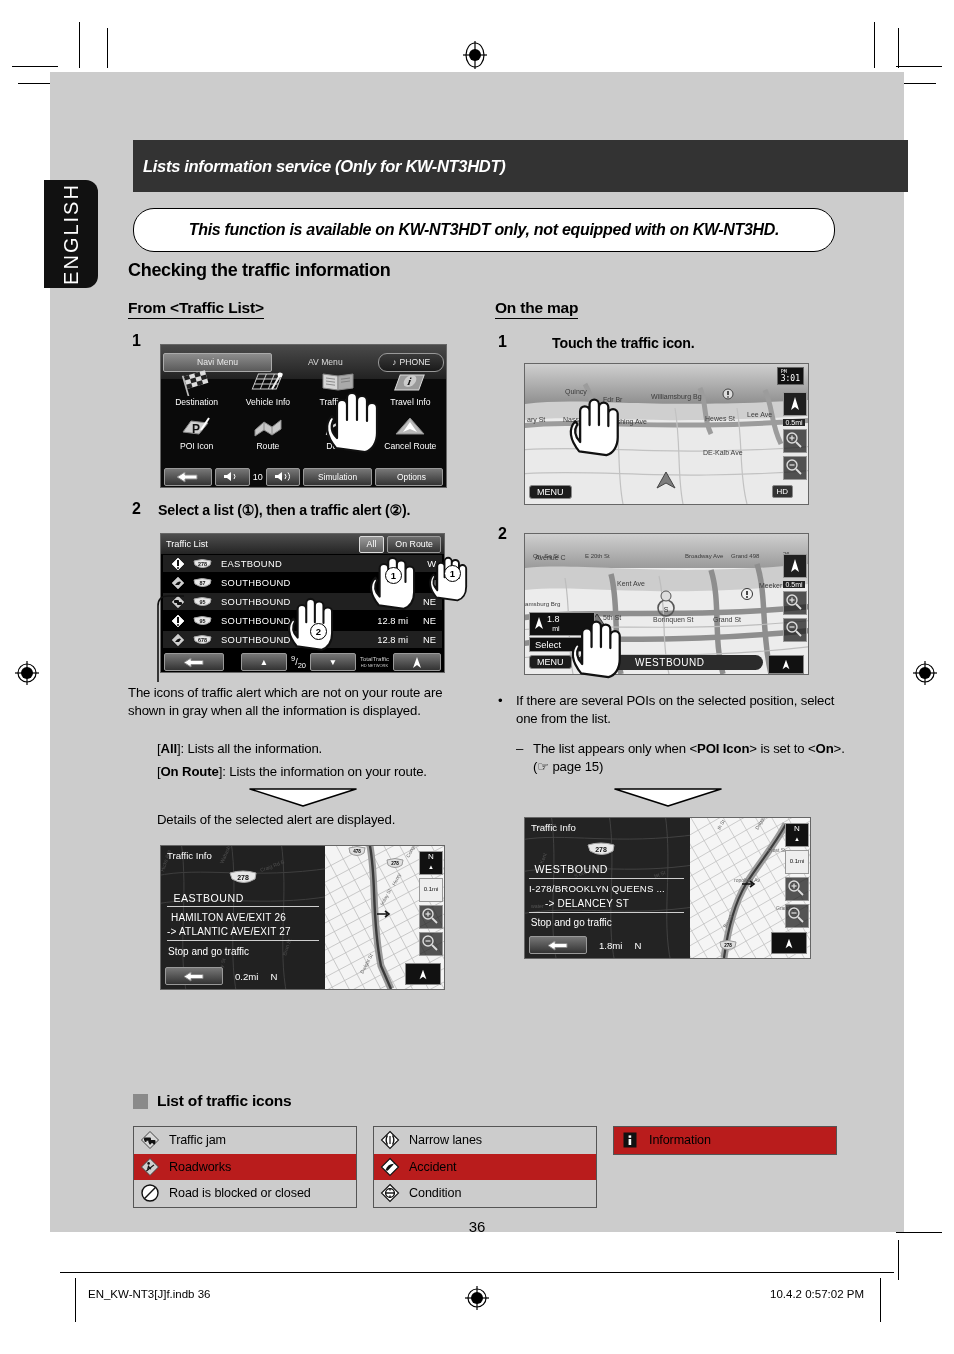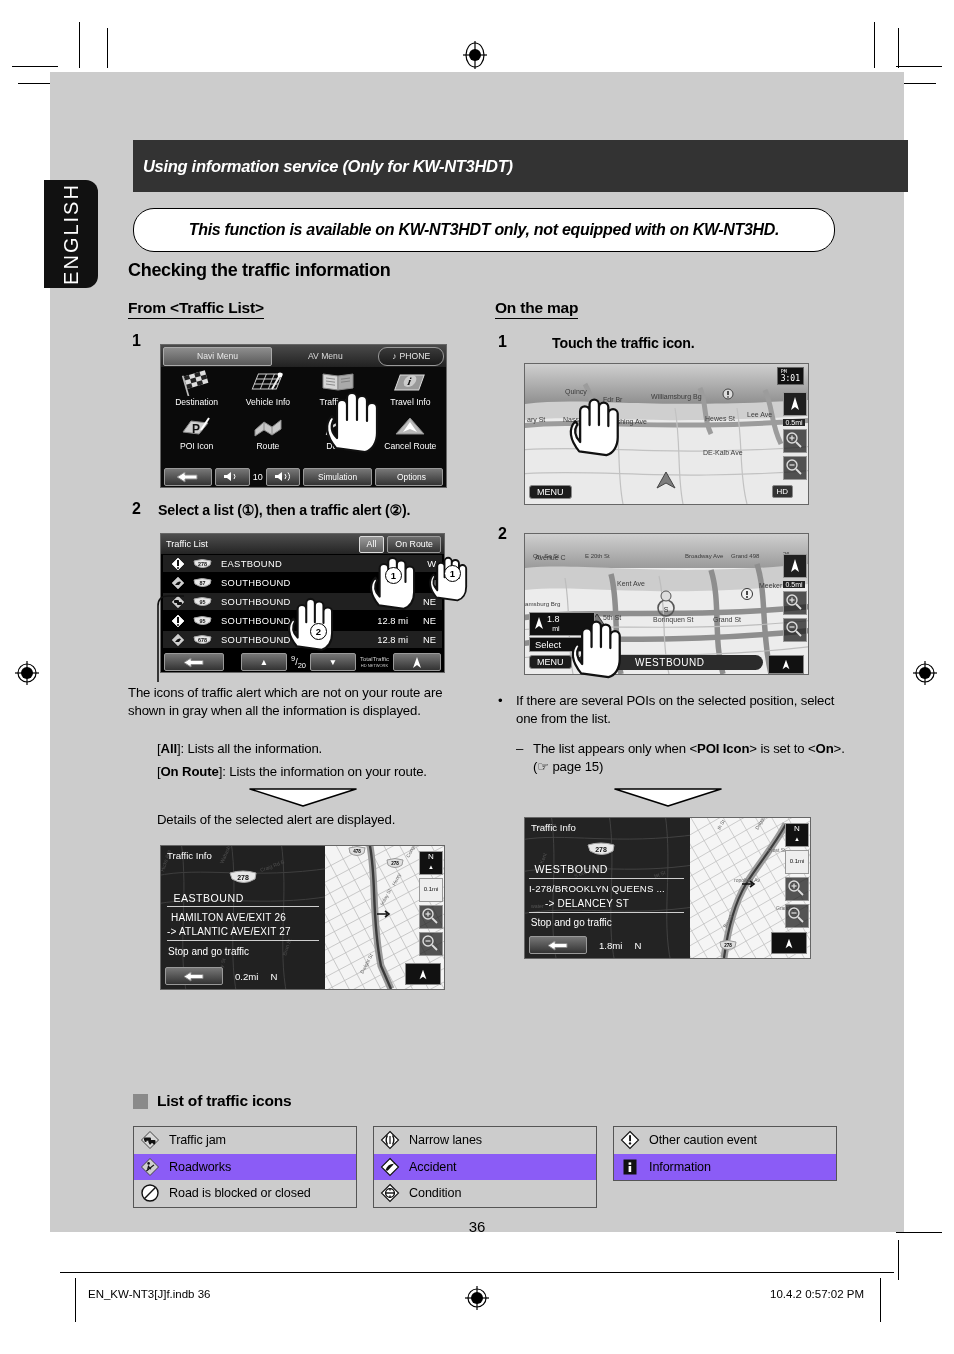--- a/index.html
+++ b/index.html
@@ -50,21 +50,21 @@
   
   .para{position:absolute;font-size:13.2px;line-height:17.5px;letter-spacing:-0.15px;}
   .para b{font-weight:bold;}
 
   
   .downarrow{position:absolute;}
 
   
   .shot{position:absolute;overflow:hidden;background:#000;}
   .nv-wrap{position:absolute;inset:0;background:#0a0a0a;}
-  .nv-tabs{position:absolute;left:0;top:0;right:0;height:22px;
+  .nv-tabs{position:absolute;left:0;top:0;right:0;height:34px;
       background:linear-gradient(#4a4a4a,#222);display:flex;align-items:center;}
   .nv-tab{height:17px;margin:0 2px;border-radius:2px;display:flex;align-items:center;justify-content:center;
       color:#e8e8e8;font-size:8.6px;}
   .nv-tab.sel{background:linear-gradient(#8d8d8d,#5a5a5a);border:1px solid #aaa;}
   .nv-tab.plain{color:#dcdcdc;}
   .nv-tab.pill{border:1px solid #999;border-radius:9px;background:linear-gradient(#3a3a3a,#1a1a1a);}
   .nv-grid{position:absolute;left:0;top:21px;right:0;bottom:22px;}
   .nv-cell{position:absolute;width:25%;text-align:center;color:#fff;font-size:8.6px;}
   .nv-ico{width:40px;height:26px;margin:0 auto 1px;}
   .nv-bottom{position:absolute;left:0;right:0;bottom:0;height:21px;display:flex;align-items:center;
@@ -118,21 +118,21 @@
   .ti-foot{position:absolute;left:4px;bottom:4px;display:flex;align-items:center;gap:12px;color:#fff;font-size:9.6px;}
   .ti-hr{position:absolute;height:1px;background:#cfcfcf;}
 
   
   .bullet{position:absolute;font-size:13.2px;line-height:18px;letter-spacing:-0.15px;}
 
   
   #icons-head{position:absolute;left:133px;top:1092px;display:flex;align-items:center;gap:9px;}
   #icons-head .sq{width:15px;height:15px;background:#8a8a8a;}
   #icons-head .t{font-size:15.5px;font-weight:bold;letter-spacing:-0.2px;}
-  .icobox{position:absolute;border:1.3px solid #555;background:#8b5cf6;}
+  .icobox{position:absolute;border:1.3px solid #555;background:#b91c1c;}
   .icorow{display:flex;align-items:center;height:26.5px;padding-left:6px;gap:9px;font-size:12.6px;
       letter-spacing:-0.1px;}
   .icorow.shaded{background:#cccccc;}
   .icorow .gl{width:20px;height:20px;flex:0 0 20px;}
 
   
   #pagenum{position:absolute;left:0;right:0;top:1218px;text-align:center;font-size:15px;}
   #footer-rule{position:absolute;left:60px;top:1272px;width:834px;height:1px;background:#000;}
   #footer-left{position:absolute;left:88px;top:1288px;font-size:11.5px;}
   #footer-right{position:absolute;right:90px;top:1288px;font-size:11.5px;}
@@ -183,21 +183,21 @@
     </svg>
 </div>
 
 <div id="page-panel"></div>
 
 <div id="english-tab">
   <div class="vtext">ENGLISH</div>
 </div>
 
 <div id="section-bar">
-  <div class="t">Using information service (Only for KW-NT3HDT)</div>
+  <div class="t">Lists information service (Only for KW-NT3HDT)</div>
 </div>
 
 <div id="notice">
   <div class="t">This function is available on KW-NT3HDT only, not equipped with on KW-NT3HD.</div>
 </div>
 
 <div id="main-heading">Checking the traffic information</div>
 
 <div class="colhead" id="col-left-head">From &lt;Traffic List&gt;</div>
 <div class="colhead" id="col-right-head">On the map</div>
@@ -932,28 +932,20 @@
           <circle cx="10" cy="10" r="4.4" fill="none" stroke="#111" stroke-width="1.4"></circle>
           <line x1="5.6" y1="10" x2="14.4" y2="10" stroke="#111" stroke-width="1.4"></line>
           <line x1="10" y1="5" x2="10" y2="7.4" stroke="#111" stroke-width="1.4"></line>
           <line x1="10" y1="12.6" x2="10" y2="15" stroke="#111" stroke-width="1.4"></line>
         </svg></span>
     <span>Condition</span>
   </div>
 </div>
 
 <div class="icobox" style="left:613px;top:1126px;width:222px;">
-  <div class="icorow shaded">
-    <span class="gl"><svg width="20" height="20" viewBox="0 0 20 20">
-          <path d="M10 1.5 L18.5 10 L10 18.5 L1.5 10 Z" fill="#fff" stroke="#111" stroke-width="1.1"></path>
-          <rect x="9.1" y="5.2" width="1.9" height="6" fill="#111"></rect>
-          <circle cx="10" cy="13.4" r="1.2" fill="#111"></circle>
-        </svg></span>
-    <span>Other caution event</span>
-  </div>
   <div class="icorow">
     <span class="gl"><svg width="20" height="20" viewBox="0 0 20 20">
           <rect x="3.5" y="2.5" width="13" height="15" fill="#111"></rect>
           <rect x="8.6" y="5.4" width="2.6" height="2.4" fill="#fff"></rect>
           <rect x="8.6" y="9" width="2.6" height="6" fill="#fff"></rect>
         </svg></span>
     <span>Information</span>
   </div>
 </div>
 

